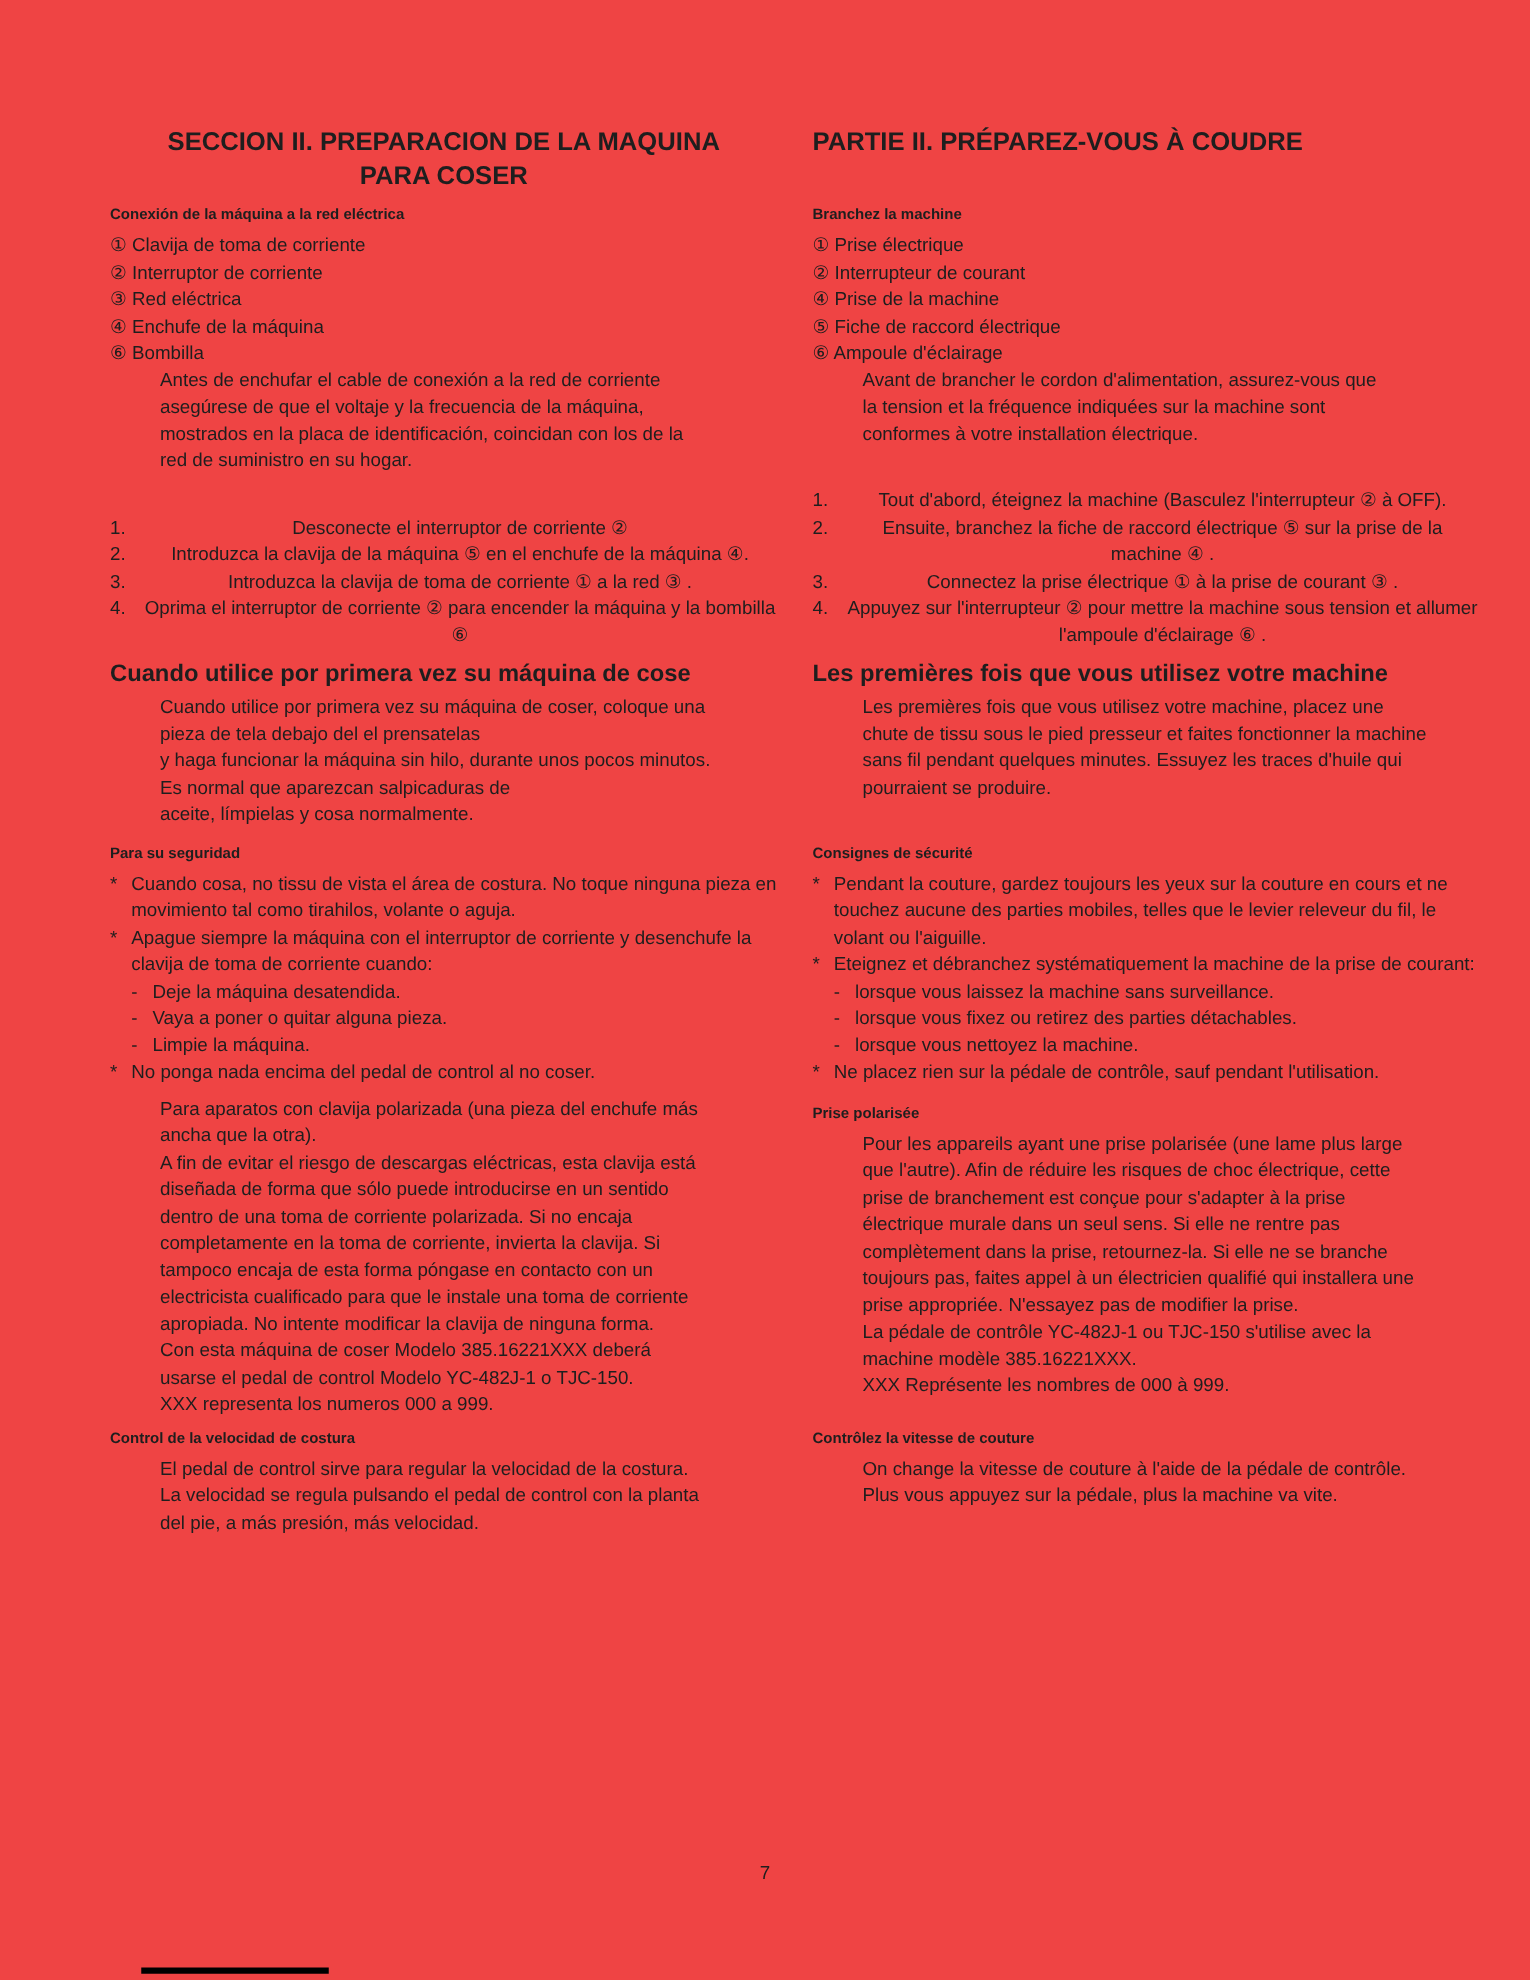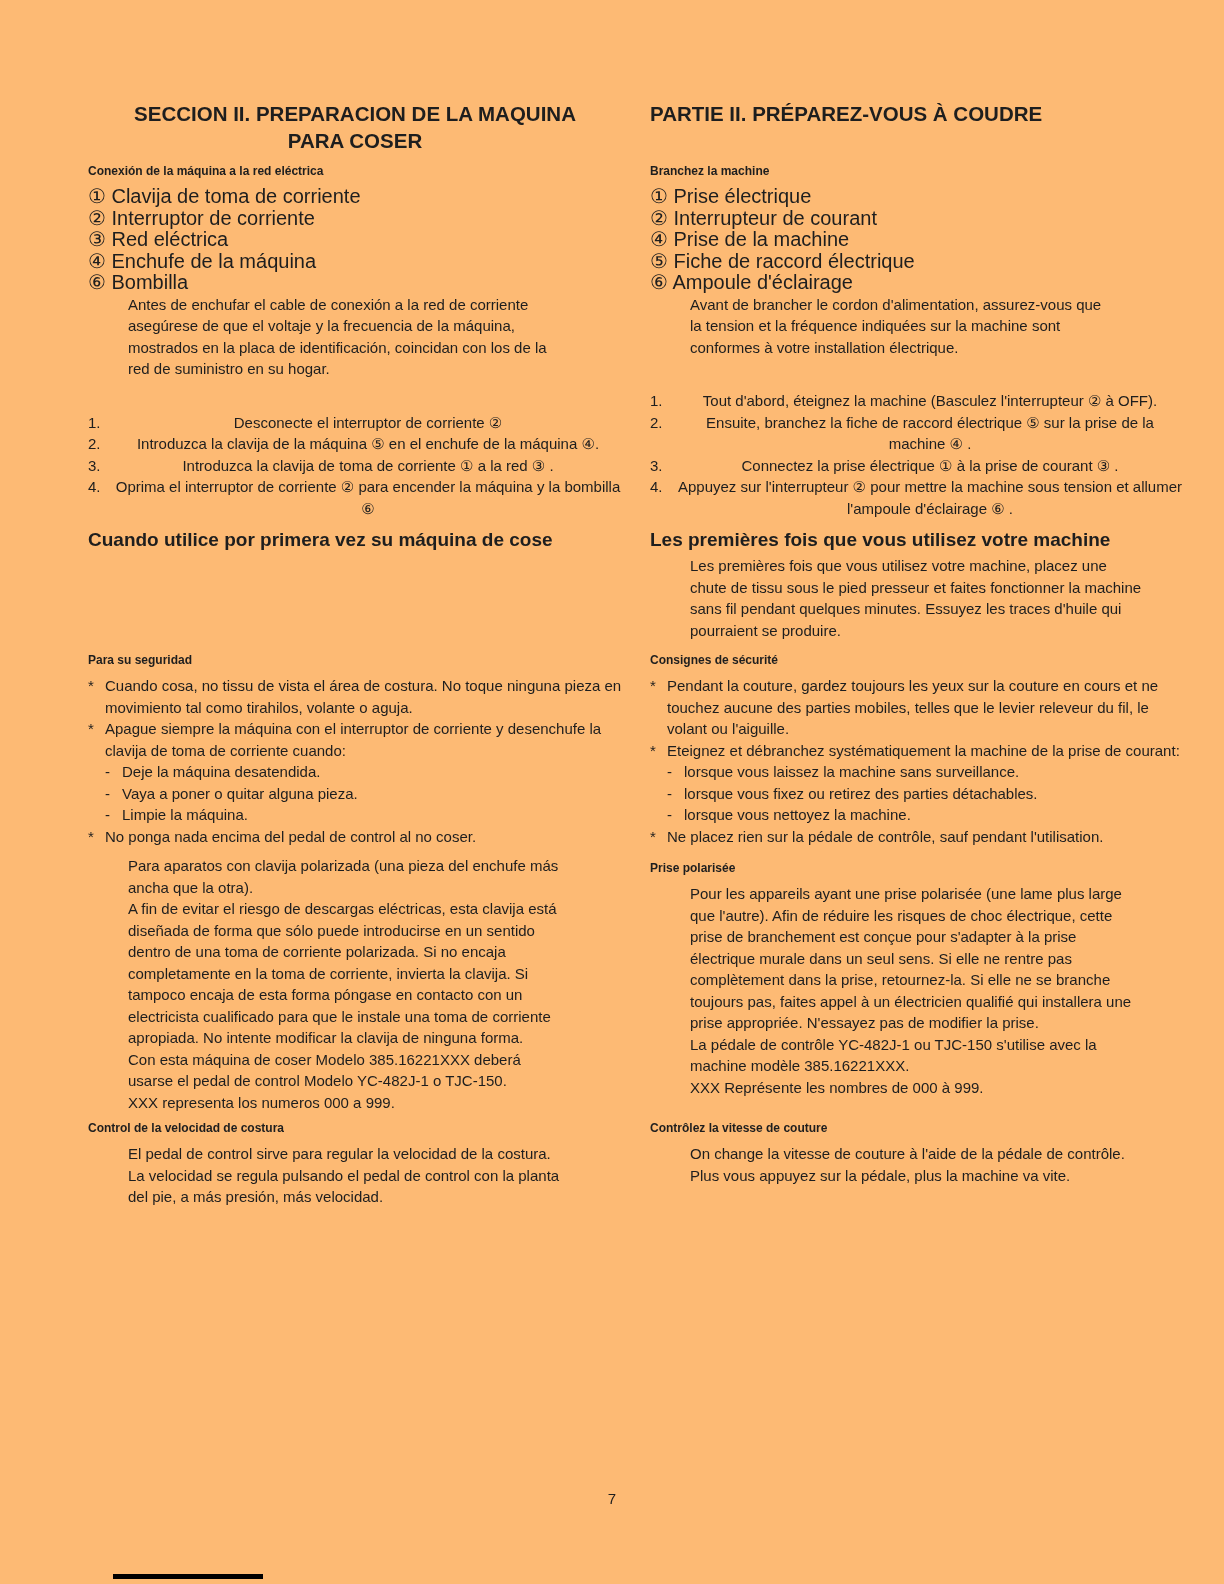--- a/index.html
+++ b/index.html
@@ -1,35 +1,35 @@
 <!DOCTYPE html>
 <html><head>
 <meta charset="utf-8">
 <style>
   html,body{margin:0;padding:0;background:#9a9a9a;}
   .page{
     position:relative;
     width:1224px;height:1584px;
     margin:0 auto;
-    background:#fdba74;
+    background:#ef4444;
     font-family:"Liberation Sans", sans-serif;
     color:#1e1e1e;
     overflow:hidden;
   }
   .cols{
     position:absolute;left:88px;top:100px;width:1096px;
     display:grid;grid-template-columns:1fr 1fr;column-gap:28px;
   }
   .titlebox{font-size:20.5px;line-height:27px;font-weight:bold;height:58px;}
   .left-title{text-align:center;}
   .h{font-size:12px;line-height:26px;font-weight:bold;margin:0 0 2px 0;}
   .h-lg{font-size:19px;}
   .body{font-size:15px;line-height:21.5px;}
   .pre{white-space:pre-line;margin-left:40px;}
-  .legend{font-size:20px;line-height:21.5px;}
+  .legend{font-size:15px;line-height:21.5px;}
   .steps{margin-top:32px;}
   .step{display:flex;font-size:15px;line-height:21.5px;}
   .step .n{width:26px;flex:none;}
   .step .t{flex:1;text-align:center;}
   .item{display:flex;font-size:15px;line-height:21.5px;}
   .item .m{width:17px;flex:none;}
   .item .t{flex:1;}
   .item.sub{margin-left:17px;}
   .pt2{padding-top:8px;}
   .pt3{padding-top:6px;}
@@ -111,20 +111,25 @@
           </div>
         <div class="step">
             <span class="n">4.</span>
             <span class="t">Appuyez sur l'interrupteur ② pour mettre la machine sous tension et allumer l'ampoule d'éclairage ⑥ .</span>
           </div>
       </div>
     </section>
 
     <section class="pt2">
       <h2 class="h h-lg">Cuando utilice por primera vez su máquina de cose</h2>
+      <div class="body pre">Cuando utilice por primera vez su máquina de coser, coloque una
+pieza de tela debajo del el prensatelas
+y haga funcionar la máquina sin hilo, durante unos pocos minutos.
+Es normal que aparezcan salpicaduras de
+aceite, límpielas y cosa normalmente.</div>
     </section>
 
     <section class="pt2">
       <h2 class="h h-lg">Les premières fois que vous utilisez votre machine</h2>
       <div class="body pre">Les premières fois que vous utilisez votre machine, placez une
 chute de tissu sous le pied presseur et faites fonctionner la machine
 sans fil pendant quelques minutes. Essuyez les traces d'huile qui
 pourraient se produire.</div>
     </section>
 

